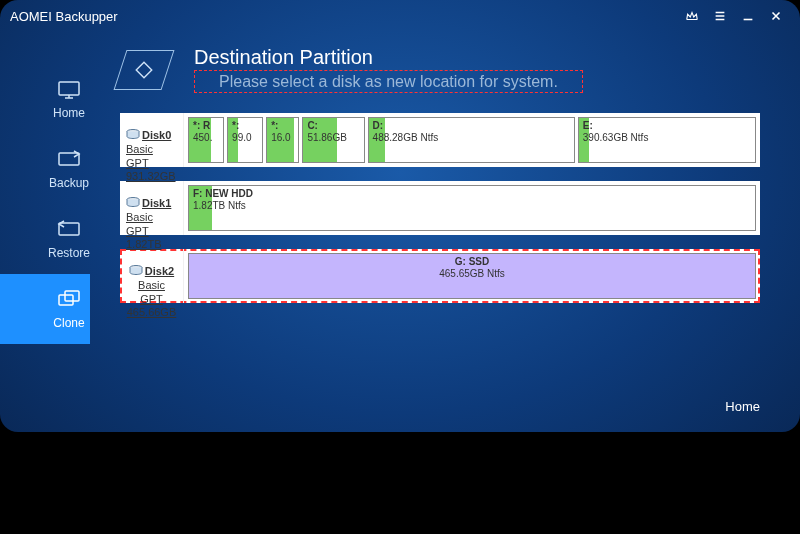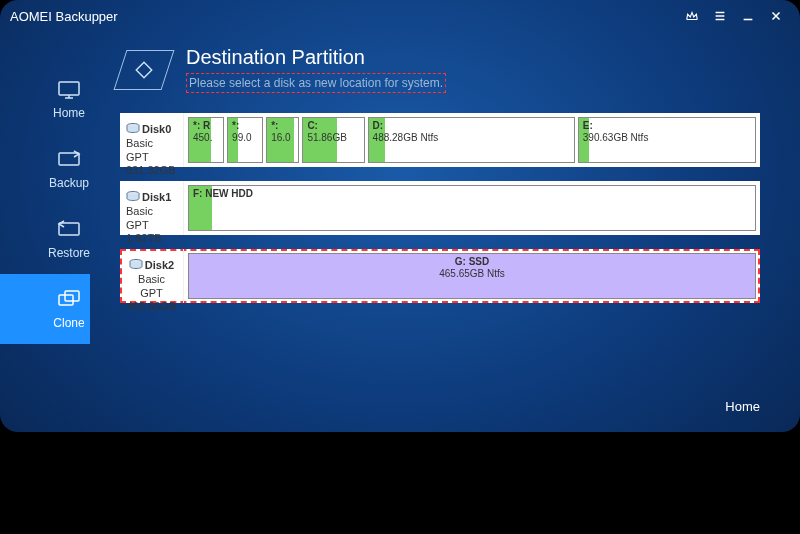--- a/index.html
+++ b/index.html
@@ -21,39 +21,39 @@
     width: 90px; display: flex; flex-direction: column; padding-top: 32px;
   }
   .navitem {
     height: 70px; display: flex; flex-direction: column; align-items: center; justify-content: center;
     color: #cfe3f8; cursor: pointer; font-size: 12px; gap: 6px; padding-left: 48px;
   }
   .navitem.active { background: #1e90ff; color: #fff; }
   .navitem .icon { width: 28px; height: 22px; display: flex; align-items: center; justify-content: center; }
   .navitem .icon svg { width: 26px; height: 22px; stroke: currentColor; fill: none; stroke-width: 1.5; }
   .main { flex: 1; padding: 14px 40px 0 30px; position: relative; }
-  .header { display: flex; gap: 18px; align-items: flex-start; margin-bottom: 22px; }
+  .header { display: flex; gap: 26px; align-items: flex-start; margin-bottom: 22px; }
   .header .hicon {
     width: 48px; height: 40px; border: 1.5px solid #9ec2e6; transform: skewX(-18deg);
     display: flex; align-items: center; justify-content: center; margin-top: 4px;
   }
   .header .hicon svg { transform: skewX(18deg); stroke: #cfe3f8; fill: none; stroke-width: 1.5; }
   .header h1 { color: #fff; font-weight: 400; font-size: 20px; margin-bottom: 4px; }
   .header .sub {
-    color: #9bb8d8; font-size: 12px; padding: 2px 2px;
+    color: #9bb8d8; font-size: 16px; padding: 2px 24px;
     border: 1.5px dashed #ff3333;
   }
   .disks { display: flex; flex-direction: column; gap: 14px; }
   .disk {
     background: #fff; display: flex; height: 54px; font-size: 11px; color: #333;
   }
   .disk.selected-outline { outline: 2px dashed #ff3333; outline-offset: -2px; text-align: center; }
   .disk .meta {
-    width: 64px; padding: 10px 6px; display: flex; flex-direction: column; justify-content: flex-start; line-height: 1.25;
-    border-right: 1px solid #f0f0f0; position: relative;
+    width: 64px; padding: 16px 6px; display: flex; flex-direction: column; justify-content: flex-start; line-height: 1.25;
+    border-right: 1px solid #f0f0f0; position: relative; text-decoration: underline;
   }
   .disk .meta .diskicon { position: relative; display: inline-block; vertical-align: middle; margin-right: 2px; }
   .disk .meta .diskicon svg { width: 14px; height: 10px; }
   .disk .meta .name { font-weight: 700; }
   .disk .parts { flex: 1; display: flex; padding: 4px; gap: 3px; }
   .part {
     border: 1px solid #888; display: flex; flex-direction: column; min-width: 0;
     padding: 2px 4px; font-size: 10px; line-height: 1.2; overflow: hidden; white-space: nowrap;
     position: relative;
   }
@@ -208,20 +208,21 @@
                     <ellipse cx="7" cy="2.5" rx="6" ry="2" fill="#e0e8f0" stroke="#5a7a9a"></ellipse>
                     <path d="M1 2.5v5c0 1.1 2.7 2 6 2s6-.9 6-2v-5" fill="#cfe0f0" stroke="#5a7a9a"></path>
                   </svg></span><span class="name">Disk1</span></div>
               <div>Basic GPT</div>
               <div>1.82TB</div>
             </div>
             <div class="parts">
               <div class="part" style="flex: 1 1 0%;">
                 <div class="bar used" style="width: 4%;"></div>
                 <div class="txt pname">F: NEW HDD</div>
+                <div class="txt">1.82TB Ntfs</div>
               </div>
             </div>
           </div>
           <div class="disk selected-outline">
             <div class="meta">
               <div><span class="diskicon"><svg viewBox="0 0 14 10">
                     <ellipse cx="7" cy="2.5" rx="6" ry="2" fill="#e0e8f0" stroke="#5a7a9a"></ellipse>
                     <path d="M1 2.5v5c0 1.1 2.7 2 6 2s6-.9 6-2v-5" fill="#cfe0f0" stroke="#5a7a9a"></path>
                   </svg></span><span class="name">Disk2</span></div>
               <div>Basic GPT</div>

